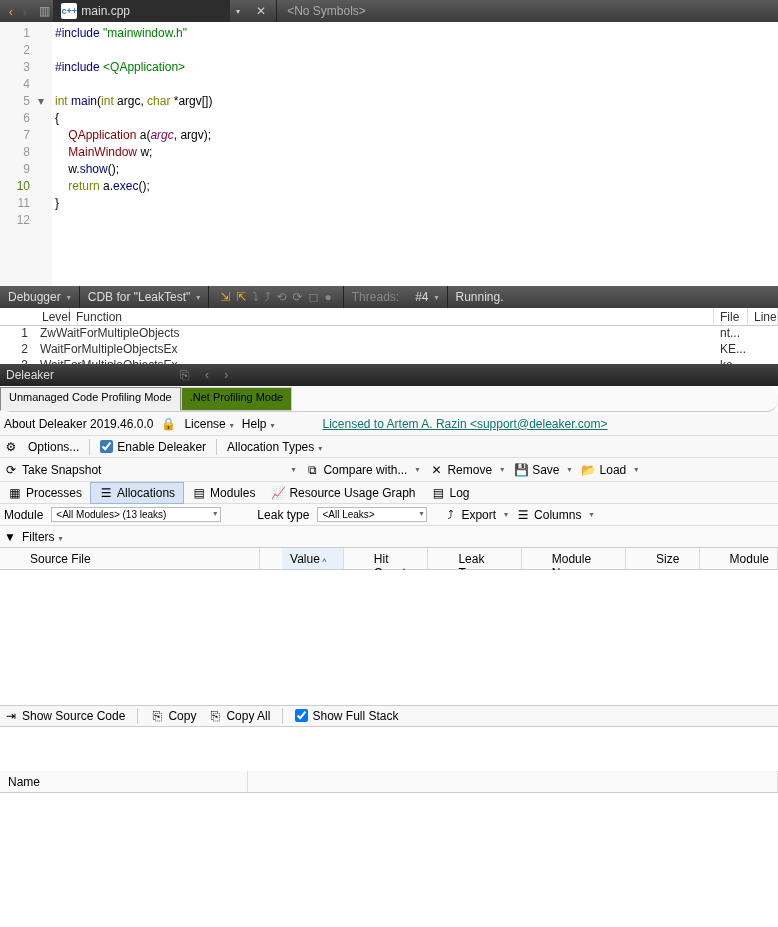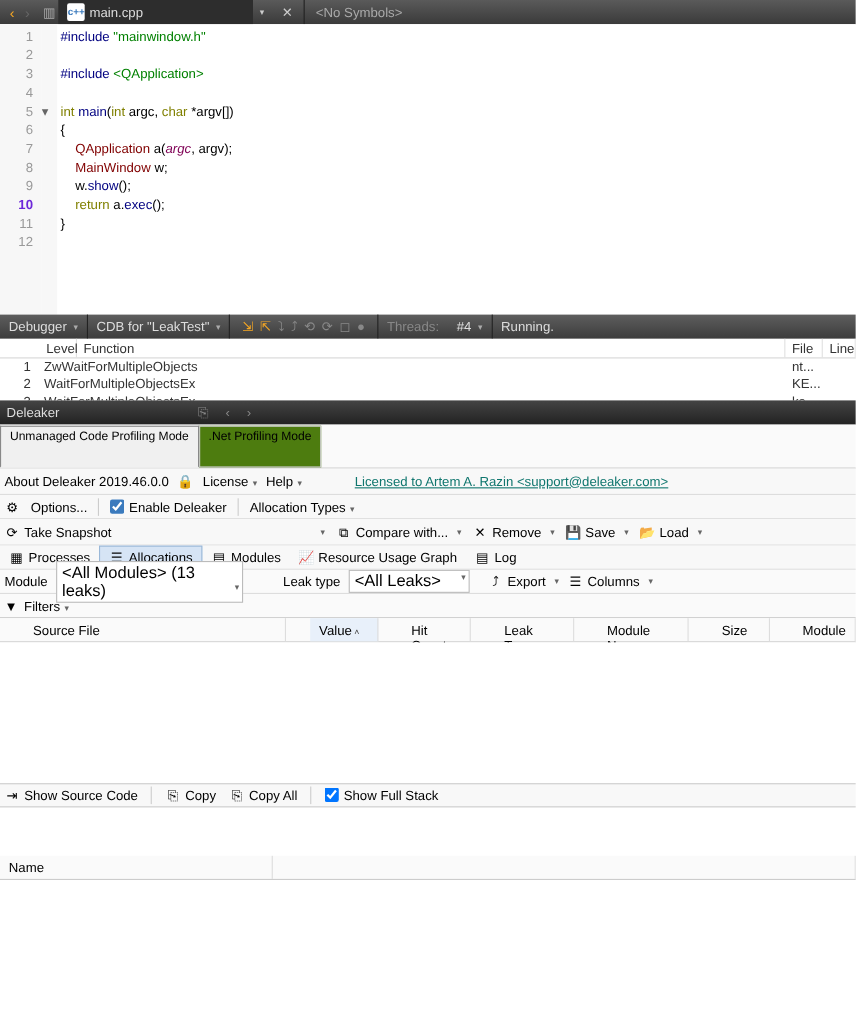--- a/index.html
+++ b/index.html
@@ -13,21 +13,21 @@
 .nav-fwd { color:#666; }
 .doc-icon { width:16px; height:16px; background:#fff; border-radius:2px; margin:0 4px 0 8px; display:flex;align-items:center;justify-content:center;font-size:9px;color:#3a7abd;font-weight:bold; }
 .tab { display:flex; align-items:center; background:#2d2d2d; height:100%; padding-right:100px; color:#ddd; }
 .tabbar .close { color:#ccc; padding:0 10px; }
 .tabbar .symbols { color:#aaa; padding-left:10px; border-left:1px solid #222; height:100%; display:flex; align-items:center;}
 
 
 .editor { display:flex; background:#fff; height: 264px; }
 .gutter { width:38px; background:#f7f7f7; text-align:right; color:#999; padding-top:3px; font-family: Consolas, monospace; font-size:13px; line-height:17px; }
 .gutter div { padding-right:8px; }
-.gutter .current { color:#6d28d9; font-weight:bold; }
+.gutter .current { color:#4d7c0f; font-weight:normal; }
 .fold-col { width:14px; background:#f7f7f7; padding-top:3px; line-height:17px; font-size:10px; color:#666; }
 .fold-col div{height:17px;}
 .code { flex:1; font-family: Consolas, monospace; font-size:13px; line-height:17px; padding:3px 0 0 3px; white-space:pre; }
 .k-pp { color:#000080; }
 .k-str { color:#008000; }
 .k-type { color:#808000; }
 .k-func { color:#000080; }
 .k-var { font-style:italic; color:#7f0055; }
 .k-ident { color:#800000; }
 
@@ -50,21 +50,21 @@
 .col-func{flex:1;}
 .col-file{width:34px;}
 .col-line{width:30px;}
 
 
 .dlk-title { background:linear-gradient(#444,#222); color:#ddd; height:22px; display:flex; align-items:center; padding-left:6px; font-size:11px;}
 .dlk-title .ticons { margin-left:120px; color:#888; }
 .dlk-title .ticons span{margin:0 6px;}
 
 
-.modebar { background:#fafafa; border-bottom:1px solid #ccc; height:40px; display:flex; }
+.modebar { background:#fafafa; border-bottom:1px solid #ccc; height:26px; display:flex;border-radius:11px; }
 .modebar .mt { padding:3px 8px; border:1px solid #888; font-size:11px; margin:1px 0 0 0;}
 .modebar .mt.active { background:#f0f0f0; border-bottom:1px solid #f0f0f0;}
 .modebar .mt:not(.active){ background:#4d7c0f; border-color:#ccc;}
 
 
 .aboutbar { background:#f8f8f8; border-bottom:1px solid #ddd; height:24px; display:flex; align-items:center; padding-left:4px; gap:8px; font-size:11px;}
 .aboutbar .drop::after{content:"▾";font-size:8px;margin-left:4px;color:#666;}
 .aboutbar .lock{color:#d4a017;}
 .aboutbar a{color:#0f766e;text-decoration:underline; margin-left:40px;}
 
@@ -82,21 +82,21 @@
 .snapbar .spacer{width:170px;}
 .ico{display:inline-block;width:14px;text-align:center;}
 
 
 .viewbar { background:#f8f8f8; border-bottom:1px solid #ddd; height:22px; display:flex; align-items:center; font-size:11px;}
 .viewbar .vt{padding:3px 8px; display:flex;align-items:center;gap:4px;}
 .viewbar .vt.active{background:#d6e4f5;border:1px solid #9ab8d8;}
 
 
 .modbar { background:#fafafa; border-bottom:1px solid #ddd; height:22px; display:flex; align-items:center; padding-left:4px; gap:8px; font-size:11px;}
-.modbar select, .modbar .combo{border:1px solid #bbb; background:#fff; font-size:15px; padding:1px 16px 1px 4px; position:relative;}
+.modbar select, .modbar .combo{border:1px solid #bbb; background:#fff; font-size:10px; padding:1px 16px 1px 4px; position:relative;}
 .modbar .combo::after{content:"▾"; position:absolute; right:3px; font-size:8px; color:#666;}
 .modbar .drop::after{content:"▾";font-size:8px;margin-left:4px;color:#666;}
 .spacer2{width:20px;}
 
 
 .filterbar { background:#fafafa; border-bottom:1px solid #ccc; height:22px; display:flex; align-items:center; padding-left:4px; gap:6px; font-size:11px;}
 .filterbar .drop::after{content:"▾";font-size:8px;margin-left:4px;color:#666;}
 
 
 .reshdr { background:#fafafa; border-bottom:1px solid #ccc; height:22px; display:flex; font-size:11px;}

